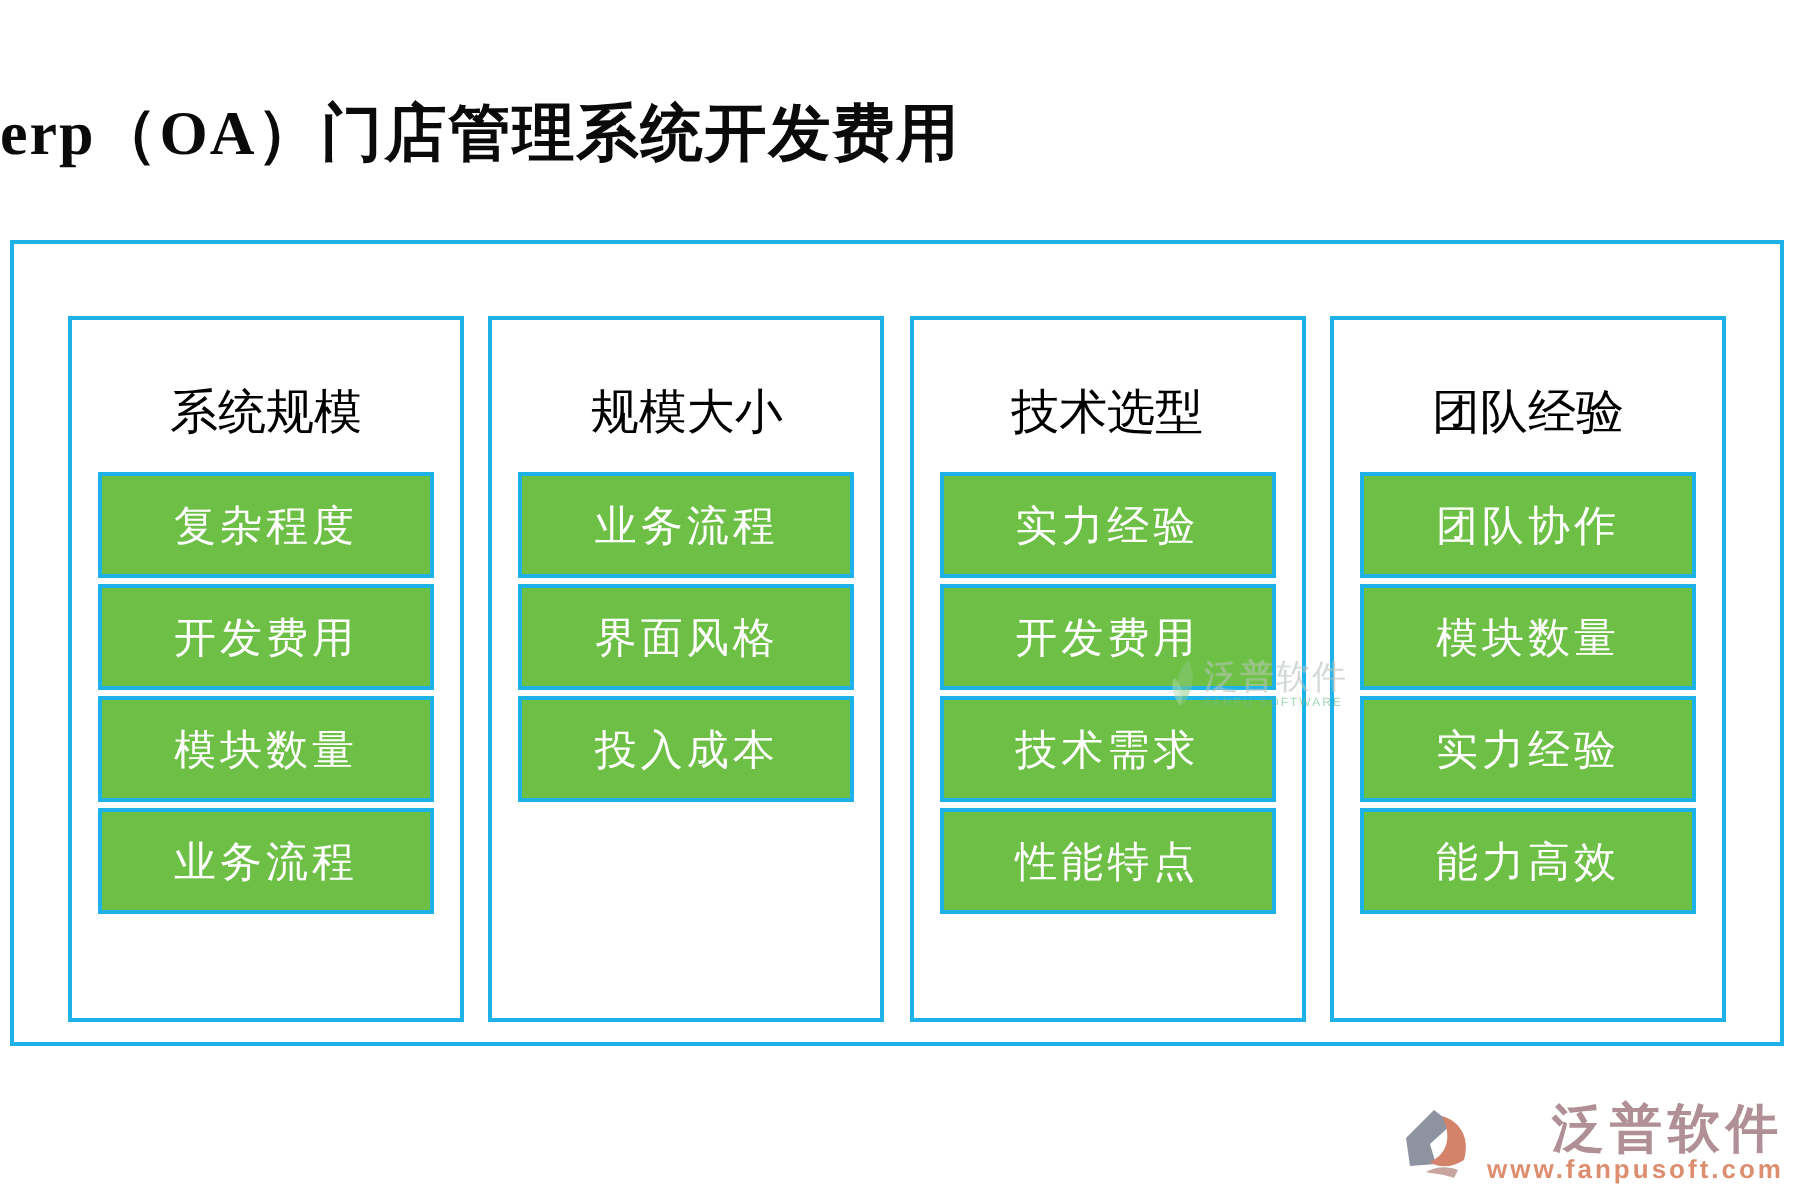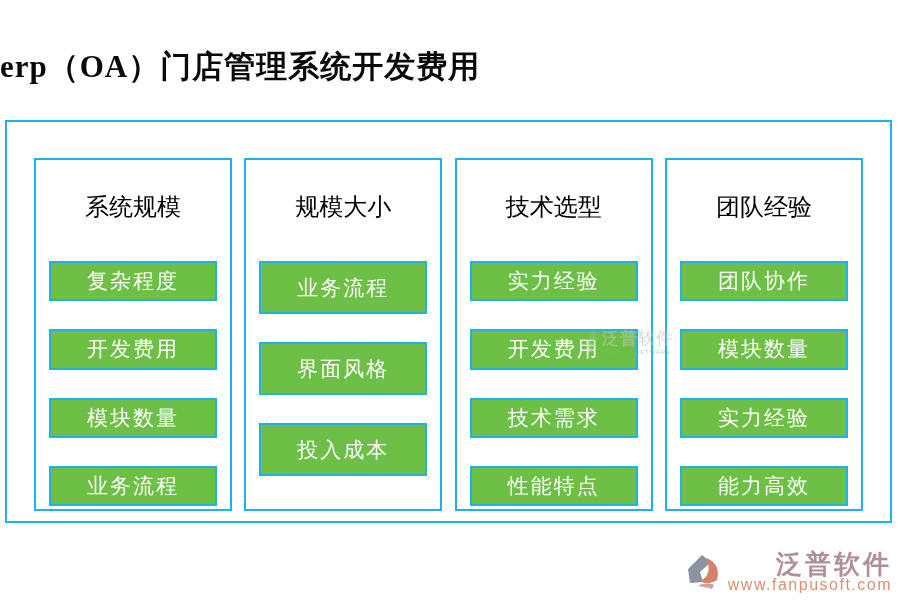--- a/index.html
+++ b/index.html
@@ -40,21 +40,20 @@
   .column {
     width: 198px;
     height: 353px;
     border: 2px solid #1db2e8;
     box-sizing: border-box;
     display: flex;
     flex-direction: column;
     align-items: center;
     padding-top: 30px;
     background: #ffffff;
-    gap: 25px;
   }
   .col-header {
     font-size: 24px;
     line-height: 34px;
     color: #000000;
     margin-bottom: 12px;
     text-align: center;
     font-weight: 500;
   }
   .col-header.hdr-sm {
@@ -115,25 +114,26 @@
     align-items: flex-end;
   }
   .brand-name {
     font-size: 26px;
     line-height: 27px;
     color: #b09096;
     letter-spacing: 3px;
     font-weight: 600;
   }
   .brand-url {
-    font-size: 16px;
+    font-size: 13px;
     line-height: 14px;
     color: #dc8e6e;
     letter-spacing: 1.5px;
     font-family: "Liberation Sans", sans-serif;
+    font-weight: bold;
   }
   .brand-icon {
     margin-right: 3px;
     margin-top: 2px;
   }
 </style>
 </head>
 <body>
 
 <div class="page-title">erp（OA）门店管理系统开发费用</div>

